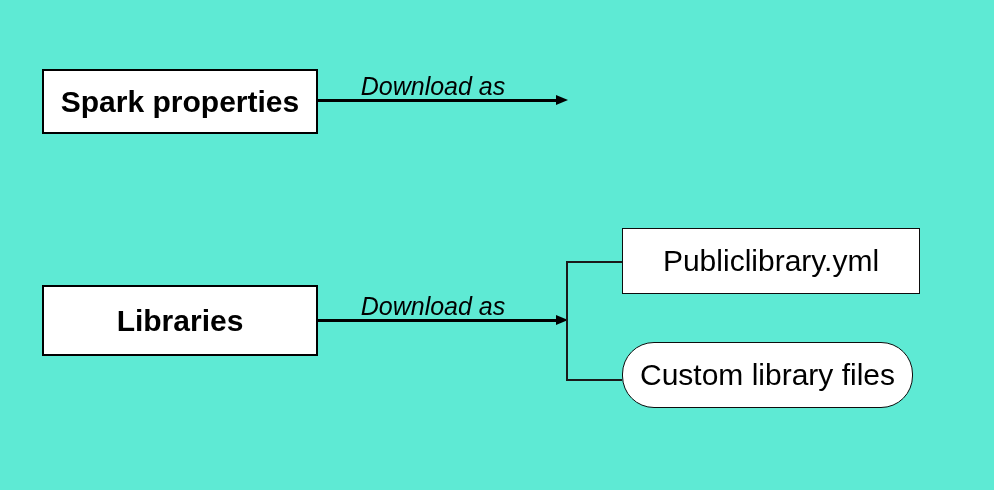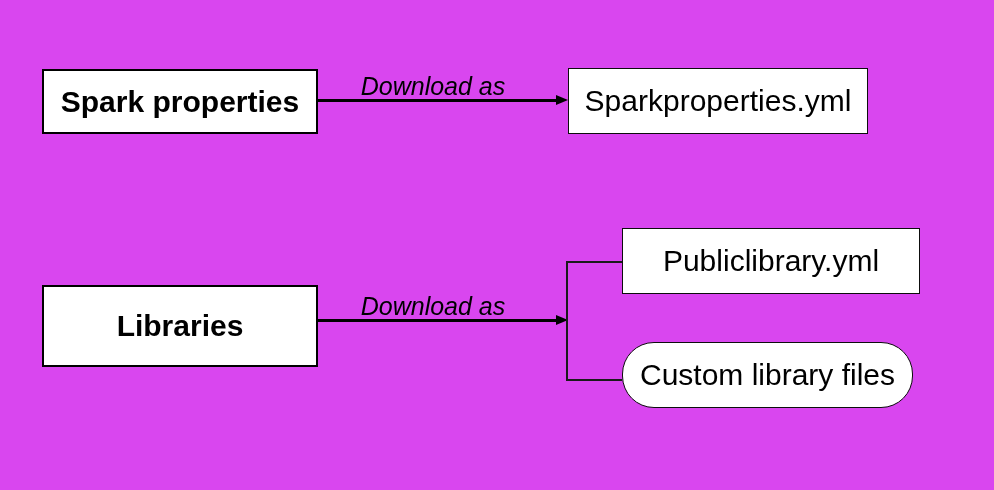--- a/index.html
+++ b/index.html
@@ -2,21 +2,21 @@
 <html><head>
 <meta charset="utf-8">
 <style>
   html, body { margin: 0; padding: 0; }
   body { background: #ffffff; font-family: "Liberation Sans", sans-serif; }
 
   .canvas {
     position: relative;
     width: 994px;
     height: 490px;
-    background: #d946ef;
+    background: #5eead4;
     overflow: hidden;
     color: #000000;
   }
 
   .node {
     position: absolute;
     background: #ffffff;
     display: flex;
     align-items: center;
     justify-content: center;
@@ -67,25 +67,22 @@
 
   <div class="node source" style="left:42px; top:69px; width:276px; height:65px;">
     <span>Spark properties</span>
   </div>
 
   <div class="edge-label" style="left:323px; top:72px; width:220px;">Download as</div>
 
   <div class="edge-line" style="left:318px; top:99px; width:240px; height:3px;"></div>
   <div class="arrow-head" style="left:556px; top:95px;"></div>
 
-  <div class="node target" style="left:568px; top:68px; width:300px; height:66px;">
-    <span>Sparkproperties.yml</span>
-  </div>
 
-  <div class="node source" style="left:42px; top:285px; width:276px; height:82px;">
+  <div class="node source" style="left:42px; top:285px; width:276px; height:71px;">
     <span>Libraries</span>
   </div>
 
   <div class="edge-label" style="left:323px; top:292px; width:220px;">Download as</div>
 
   <div class="edge-line" style="left:318px; top:319px; width:240px; height:3px;"></div>
   <div class="arrow-head" style="left:556px; top:315px;"></div>
 
   <div class="connector" style="left:566px; top:261px; width:2px; height:120px;"></div>
   <div class="connector" style="left:566px; top:261px; width:56px; height:2px;"></div>

